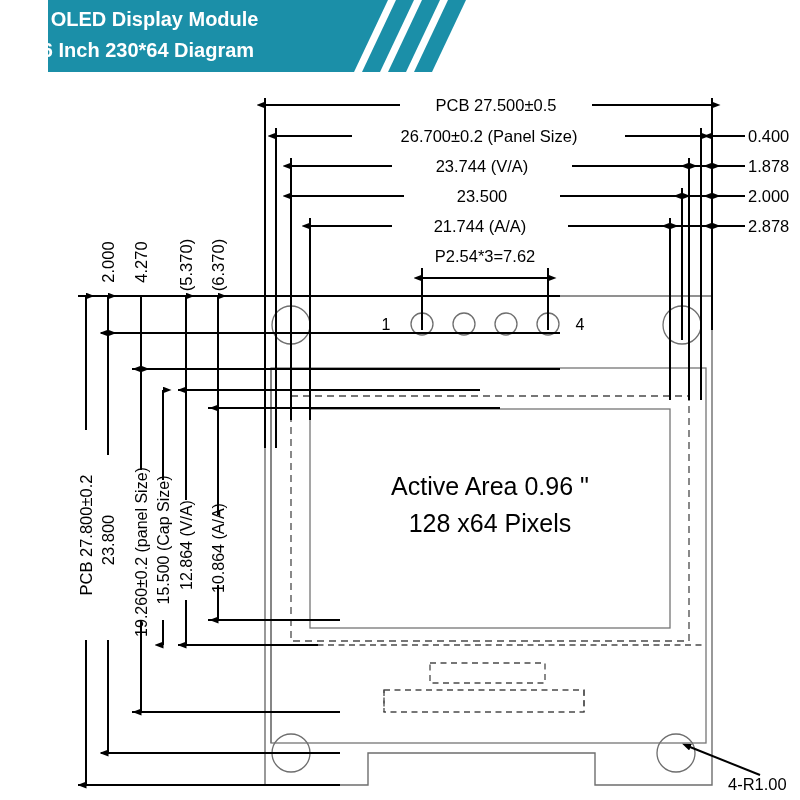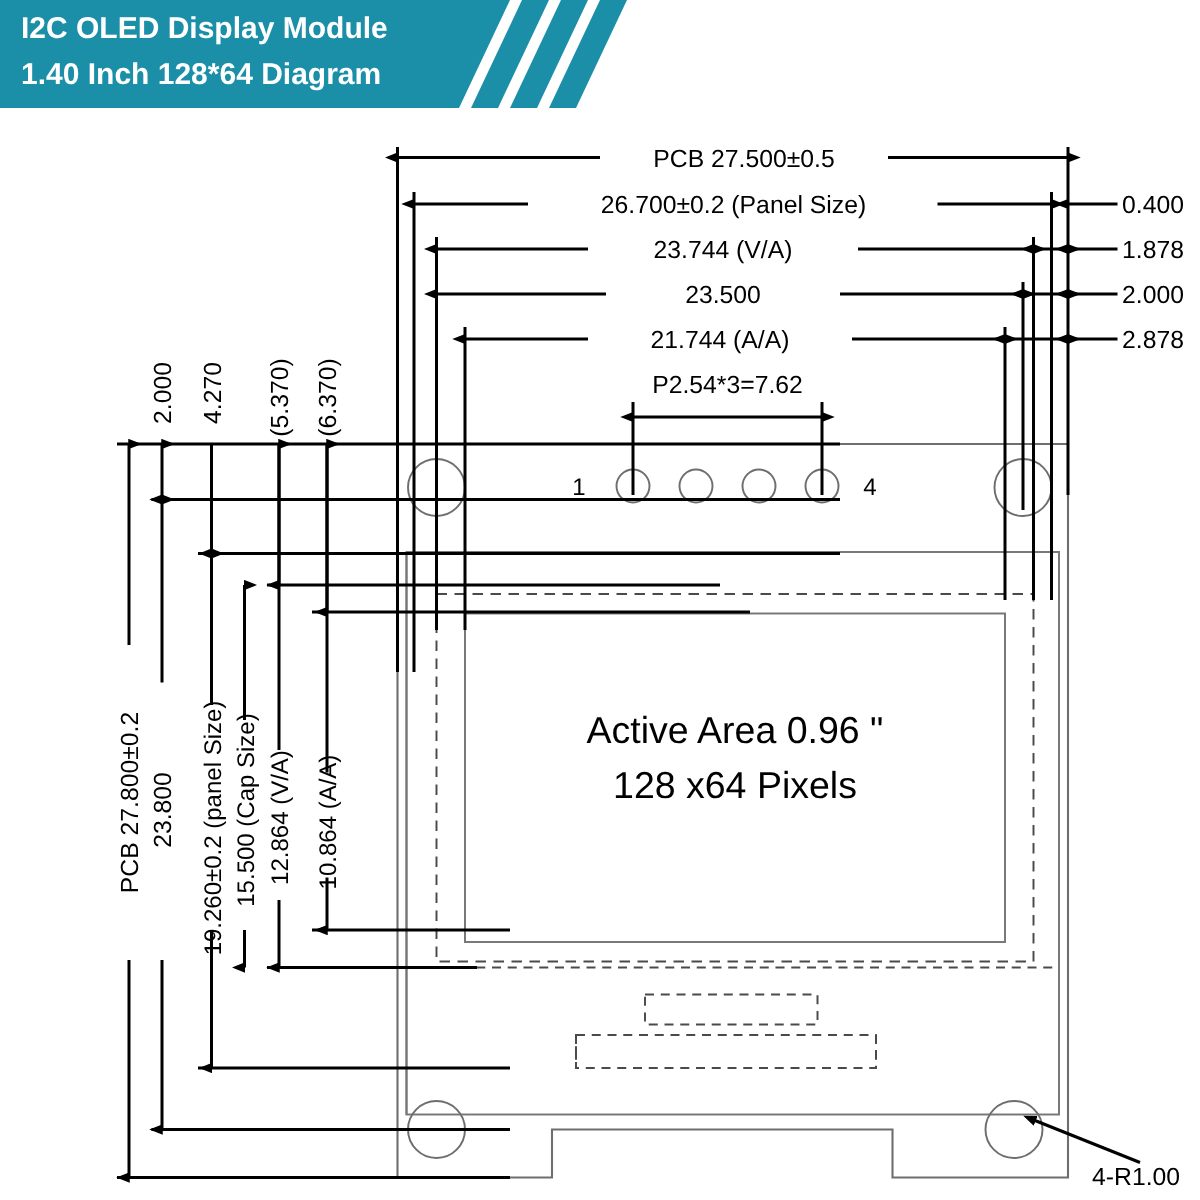--- a/index.html
+++ b/index.html
@@ -17,21 +17,21 @@
     position: relative;
     width: 800px;
     height: 800px;
     background: #ffffff;
   }
 
   
   #banner-wrap {
     position: absolute;
     left: 0; top: 0;
-    width: 420px; height: 74px;
+    width: 420px; height: 74px; padding-left: 48px;
   }
   #banner-svg { display: block; }
   #banner-text {
     position: absolute;
     left: 14px; top: 4px;
     width: 330px;
     color: #ffffff;
     font-family: "Liberation Sans", sans-serif;
     font-size: 20px;
     font-weight: bold;
@@ -72,21 +72,21 @@
 
   <div id="banner-wrap">
     <svg id="banner-svg" width="420" height="74" viewBox="0 0 420 74">
       <polygon points="0,0 340,0 306,72 0,72" fill="#1b8fa8"></polygon>
       <polygon points="348,0 366,0 332,72 314,72" fill="#1b8fa8"></polygon>
       <polygon points="374,0 392,0 358,72 340,72" fill="#1b8fa8"></polygon>
       <polygon points="400,0 418,0 384,72 366,72" fill="#1b8fa8"></polygon>
     </svg>
     <div id="banner-text">
       <div>I2C OLED Display Module</div>
-      <div>1.40 Inch 128*64 Diagram</div>
+      <div>0.96 Inch 230*64 Diagram</div>
     </div>
   </div>
 
   <svg id="drawing" viewBox="0 0 800 800">
 
     <g>
 
       <path class="outline" d="M265,296 L712,296 L712,785 L595,785 L595,753 L368,753 L368,785 L265,785 Z"></path>
 
       <rect class="outline2" x="271" y="368" width="435" height="375"></rect>

